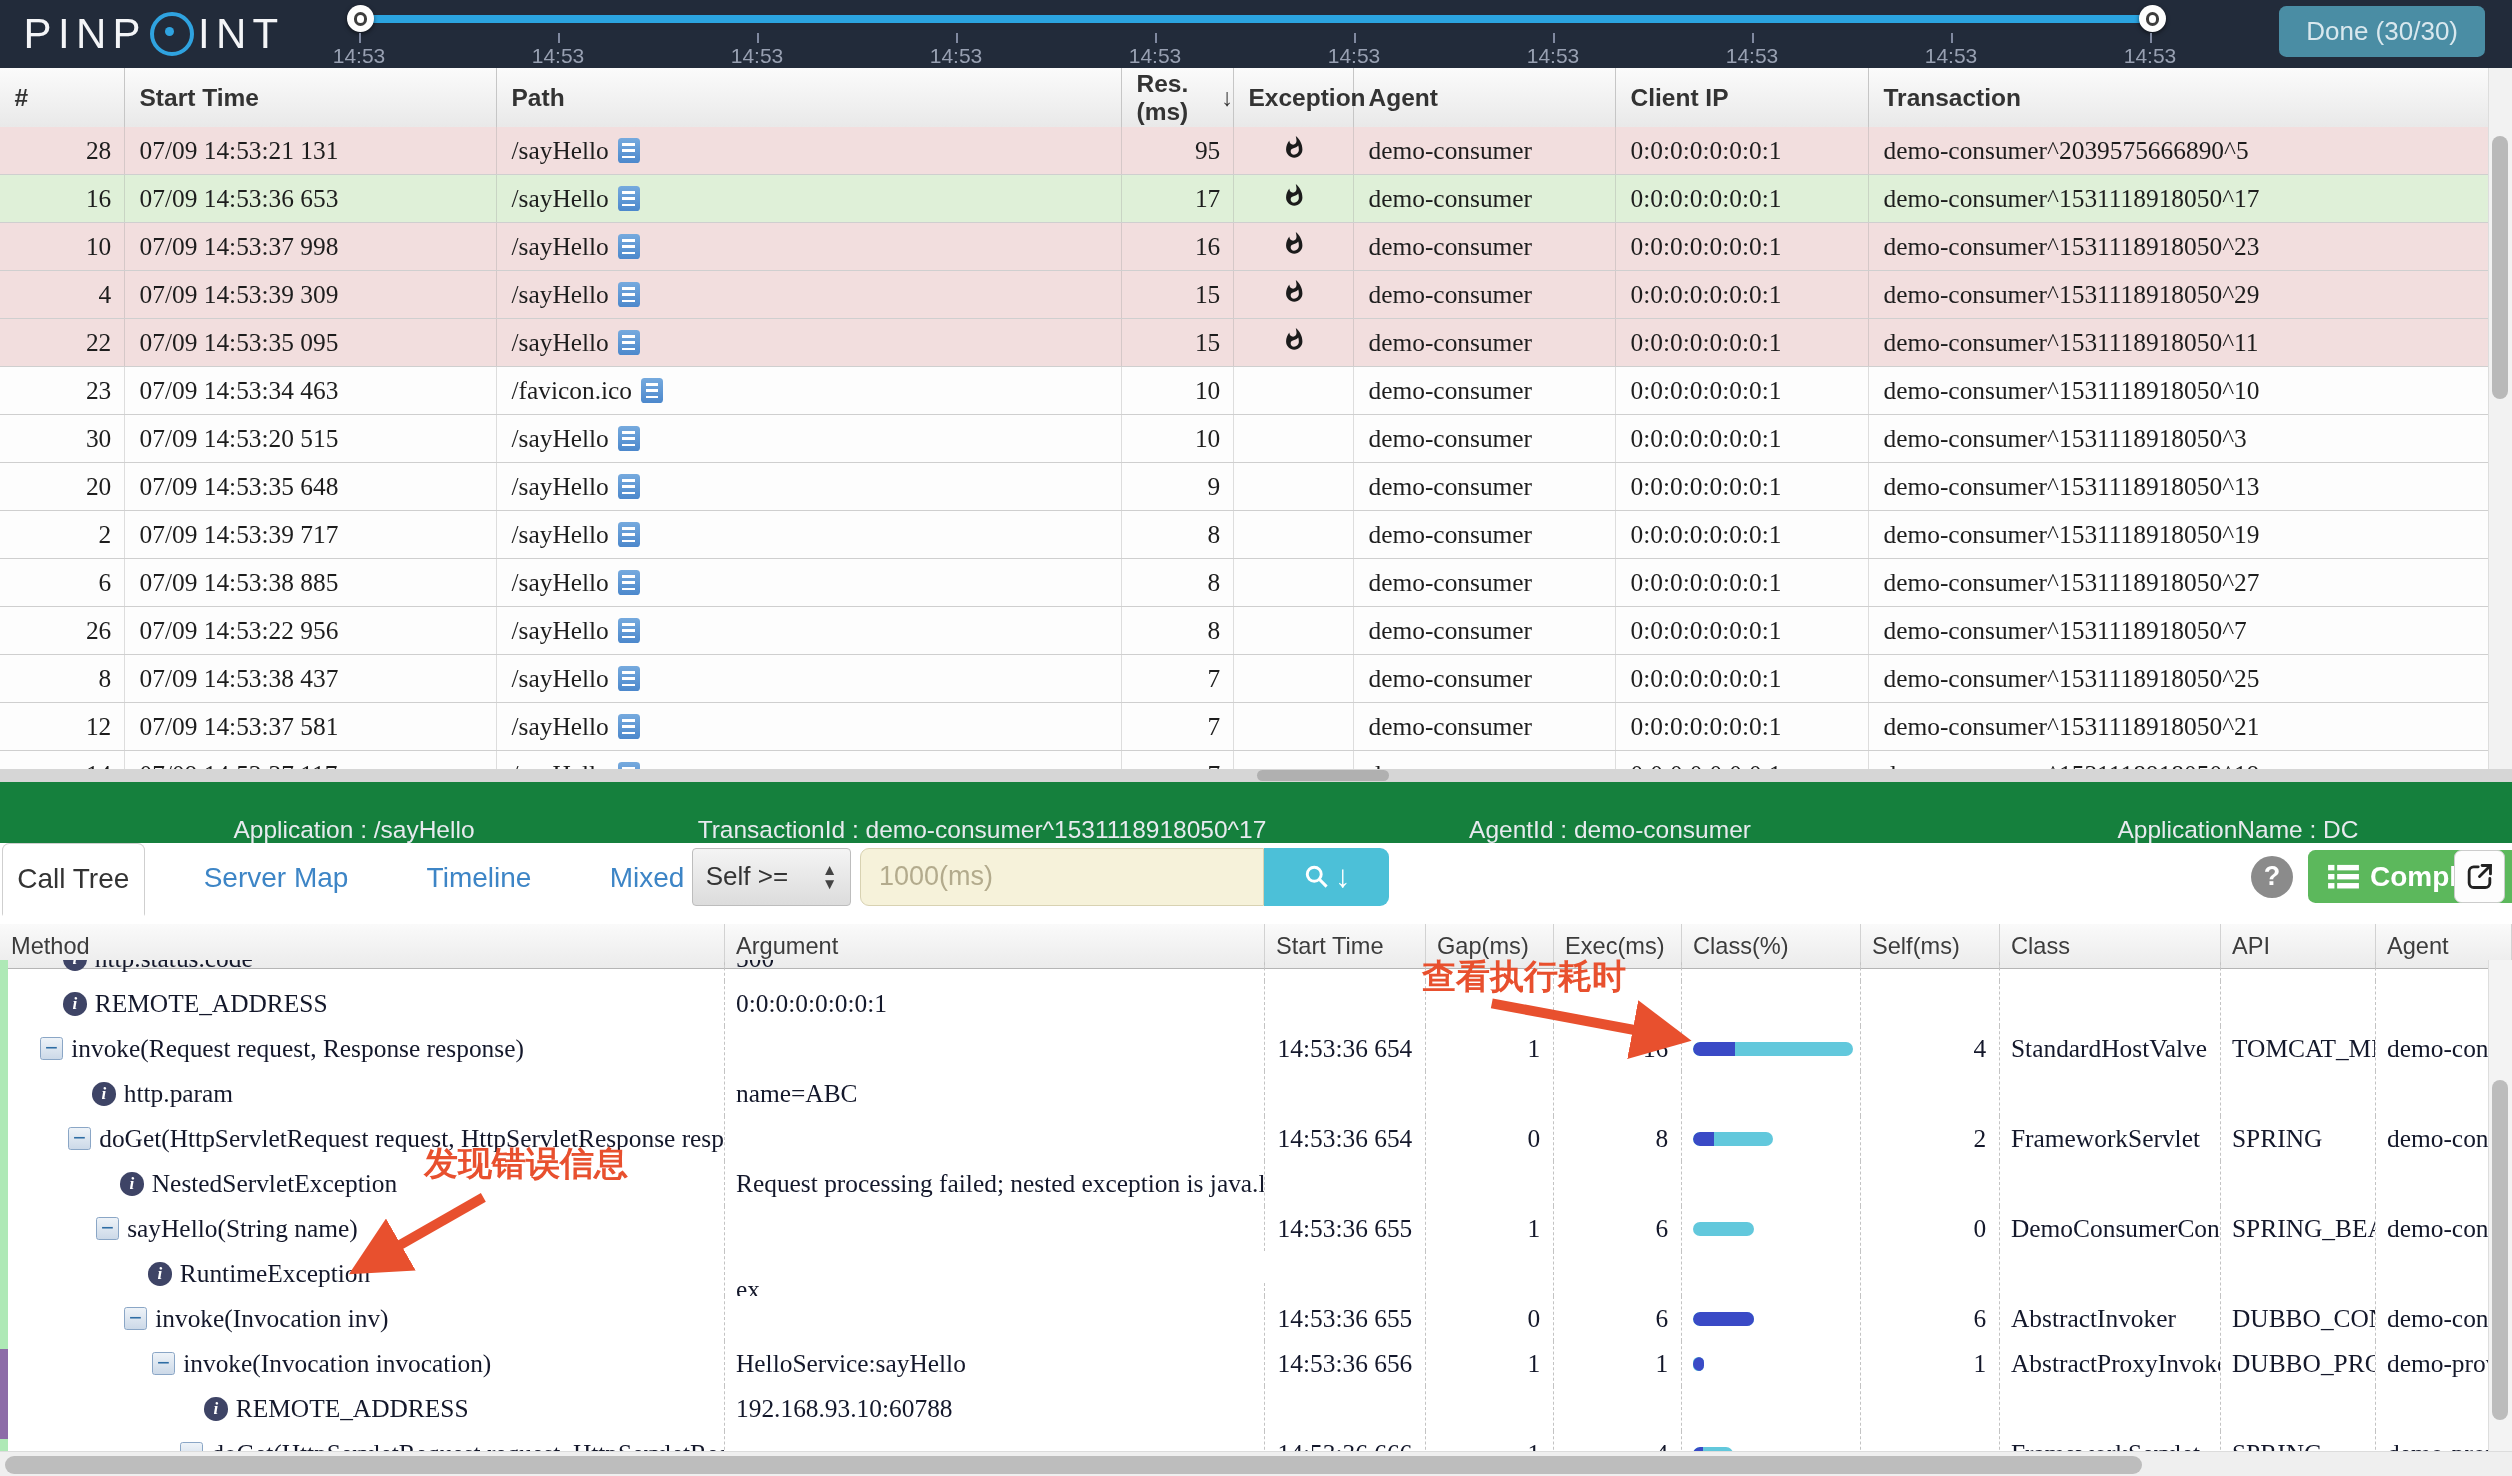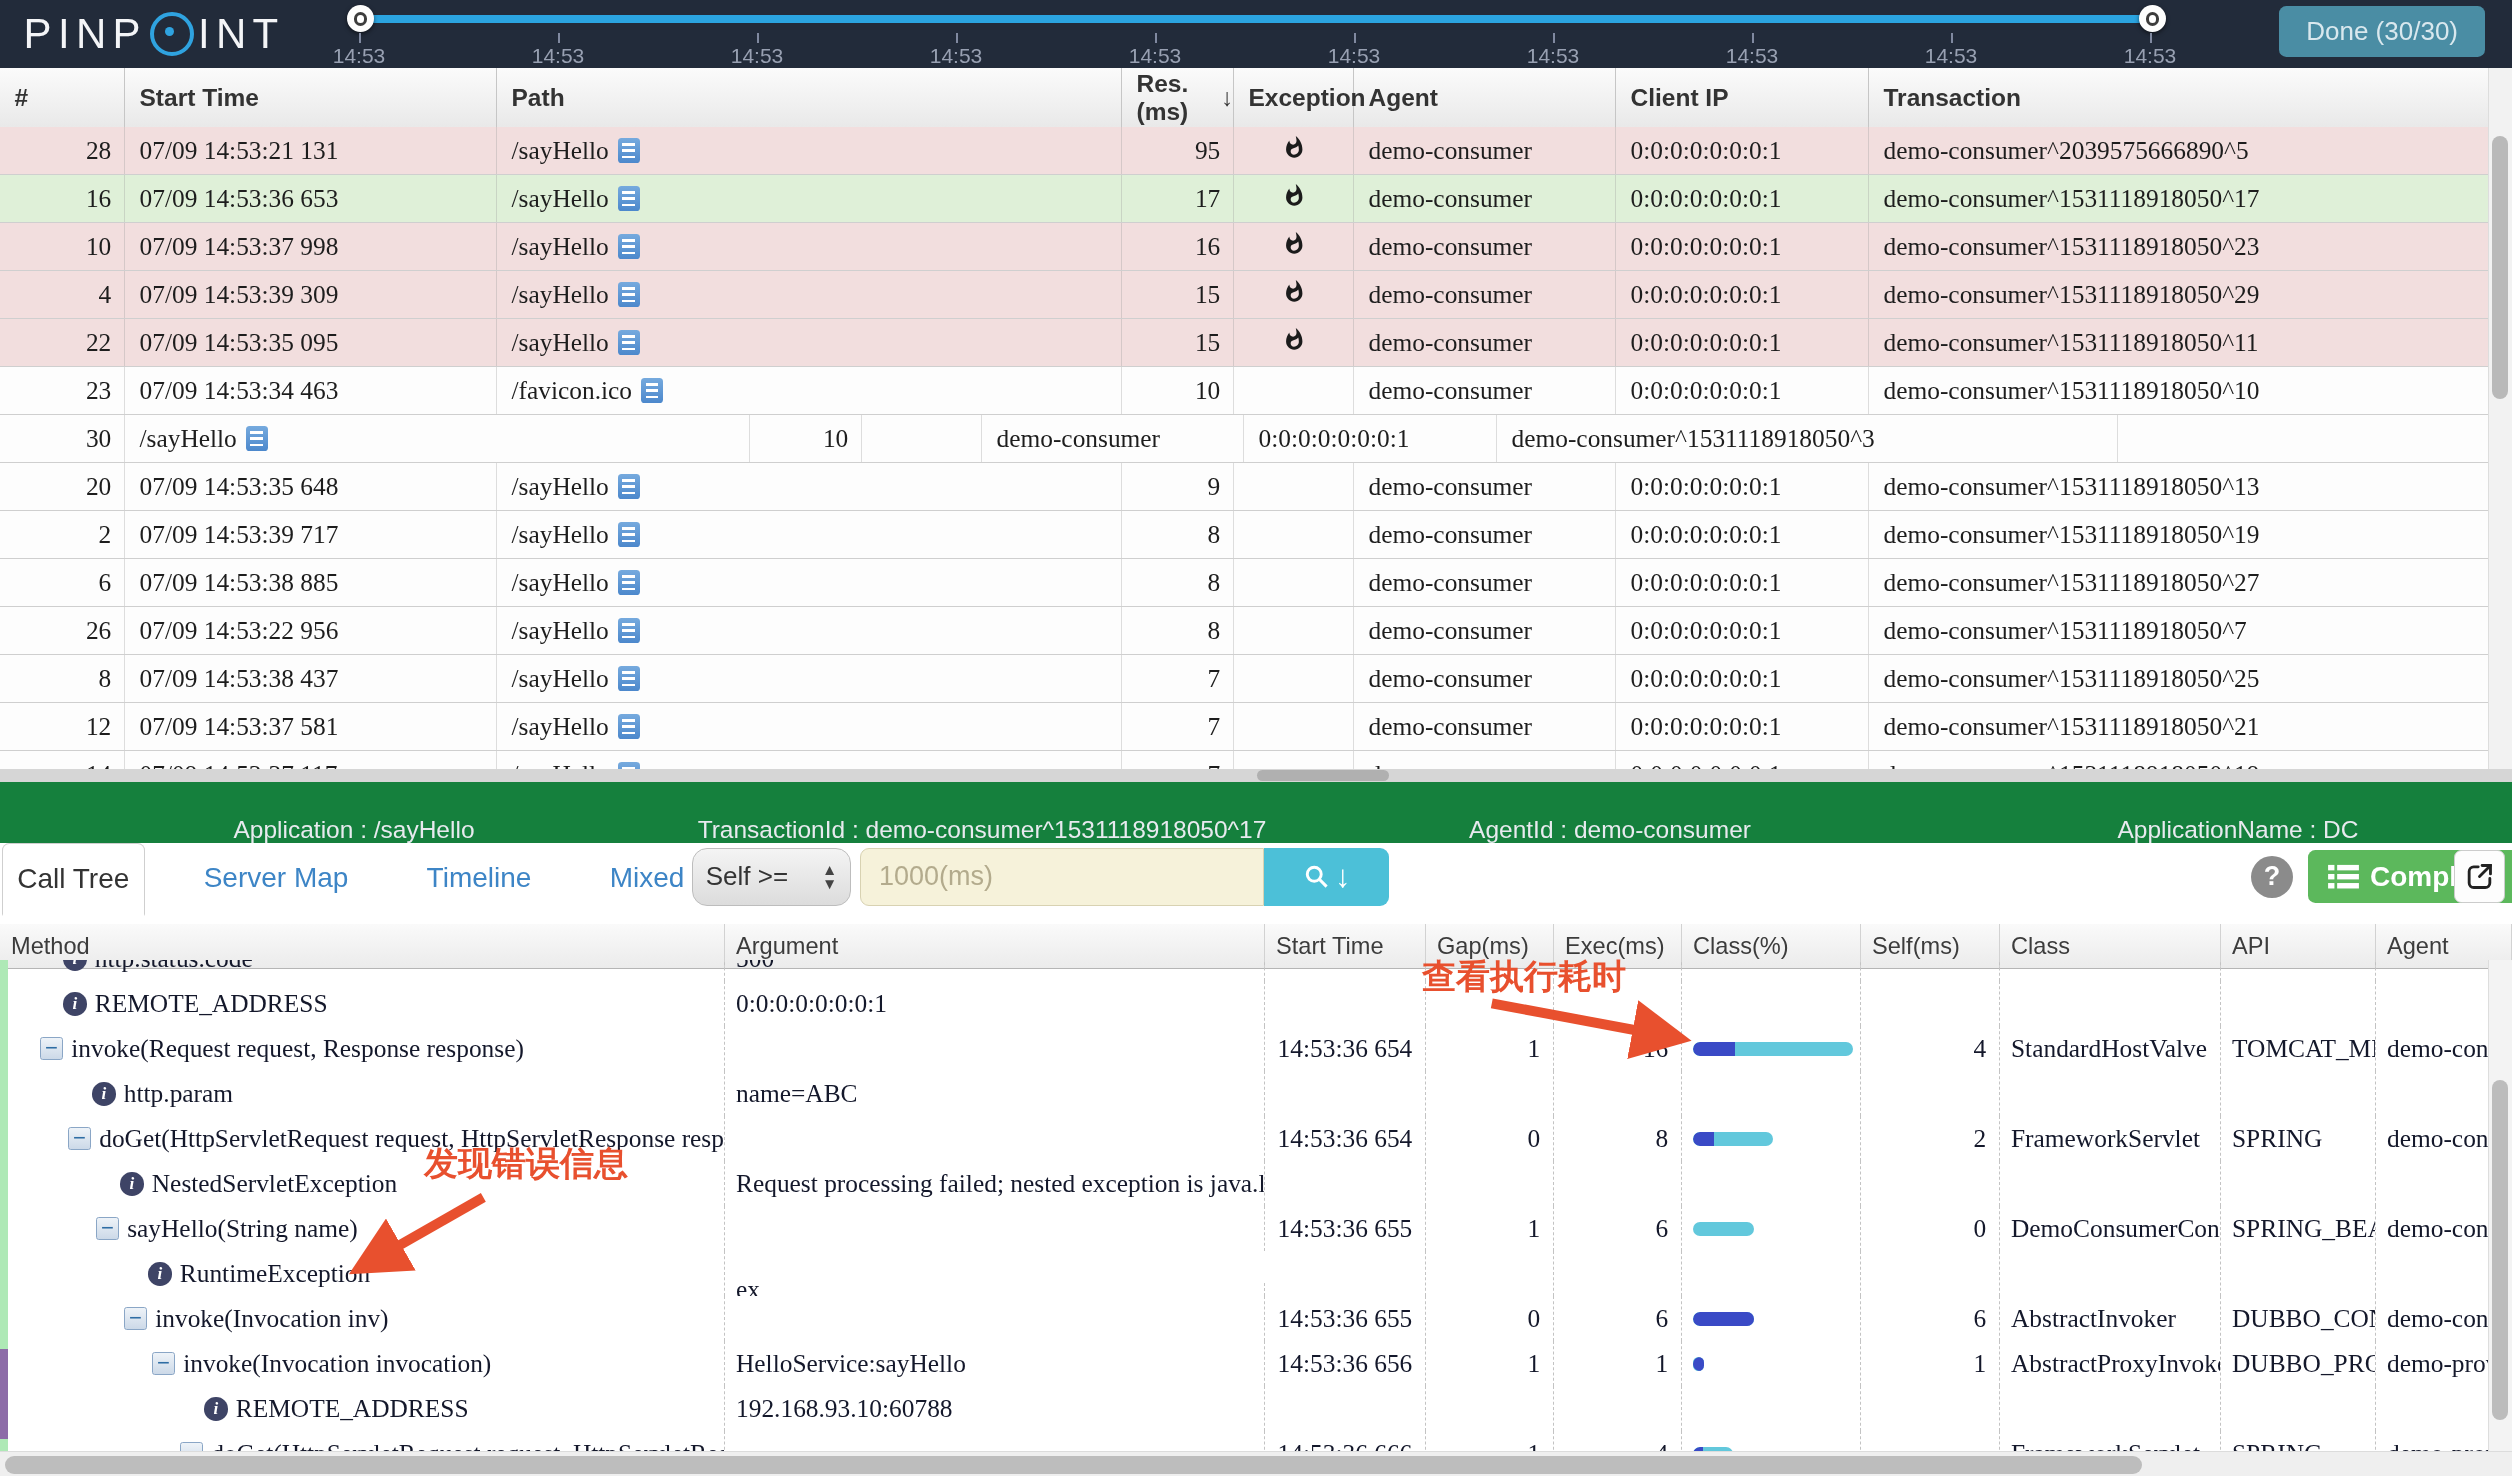--- a/index.html
+++ b/index.html
@@ -58,21 +58,21 @@
 
   
   .tabbar{position:absolute;left:0;top:843px;width:2512px;height:73px;background:#fff;
           border-bottom:2.7px solid #d8d8d8;}
   .tab{position:absolute;top:0;height:70px;display:flex;align-items:center;justify-content:center;
        font-size:28px;color:#3d85c6;}
   .tab.active{left:1.8px;width:143px;border:0.9px solid #cfcfcf;border-bottom:2.7px solid #fff;
        border-radius:7.3px 7.3px 0 0;color:#333;background:#fff;z-index:2;height:73px;box-sizing:border-box;}
   .filter{position:absolute;left:692px;top:4.5px;height:58px;display:flex;}
   .fsel{box-sizing:border-box;width:159px;height:58px;background:linear-gradient(#f4f4f4,#dcdcdc);
-        border:0.9px solid #bdbdbd;border-radius:15px;margin-right:9px;display:flex;align-items:center;
+        border:0.9px solid #bdbdbd;border-radius:4px;margin-right:9px;display:flex;align-items:center;
         padding:0 12.7px;font-size:26px;color:#333;justify-content:space-between;}
   .fsel .ud{font-size:15.4px;line-height:13.6px;color:#444;text-align:center;}
   .finput{box-sizing:border-box;width:404px;height:58px;background:#f6f2da;border:0.9px solid #d8d2b2;
         border-radius:9px 0 0 9px;padding:0 18px;font-size:27px;color:#5a5443;
         font-family:inherit;outline:none;}
   .finput::placeholder{color:#b3ab8d;}
   .fsearch{box-sizing:border-box;width:125px;height:58px;background:#4cc0d8;border:none;
         border-radius:0 9px 9px 0;display:flex;align-items:center;justify-content:center;color:#fff;}
   .fsearch .mag{width:27px;height:27px;}
   .fsearch .dn{font-size:31px;font-weight:bold;margin-left:5.4px;}
@@ -268,20 +268,21 @@
             <div class="doc-icon"></div>
           </div>
           <div class="td num" style="width: 112px;">10</div>
           <div class="td exc" style="width: 120px;"></div>
           <div class="td" style="width: 262px;">demo-consumer</div>
           <div class="td" style="width: 253px;">0:0:0:0:0:0:0:1</div>
           <div class="td" style="width: 621px;">demo-consumer^1531118918050^10</div>
         </div>
         <div class="trow ">
           <div class="td num" style="width: 125px;">30</div>
+          <div class="td" style="width: 372px;">07/09 14:53:20 515</div>
           <div class="td" style="width: 625px;">
             <span>/sayHello</span>
             <div class="doc-icon"></div>
           </div>
           <div class="td num" style="width: 112px;">10</div>
           <div class="td exc" style="width: 120px;"></div>
           <div class="td" style="width: 262px;">demo-consumer</div>
           <div class="td" style="width: 253px;">0:0:0:0:0:0:0:1</div>
           <div class="td" style="width: 621px;">demo-consumer^1531118918050^3</div>
         </div>

